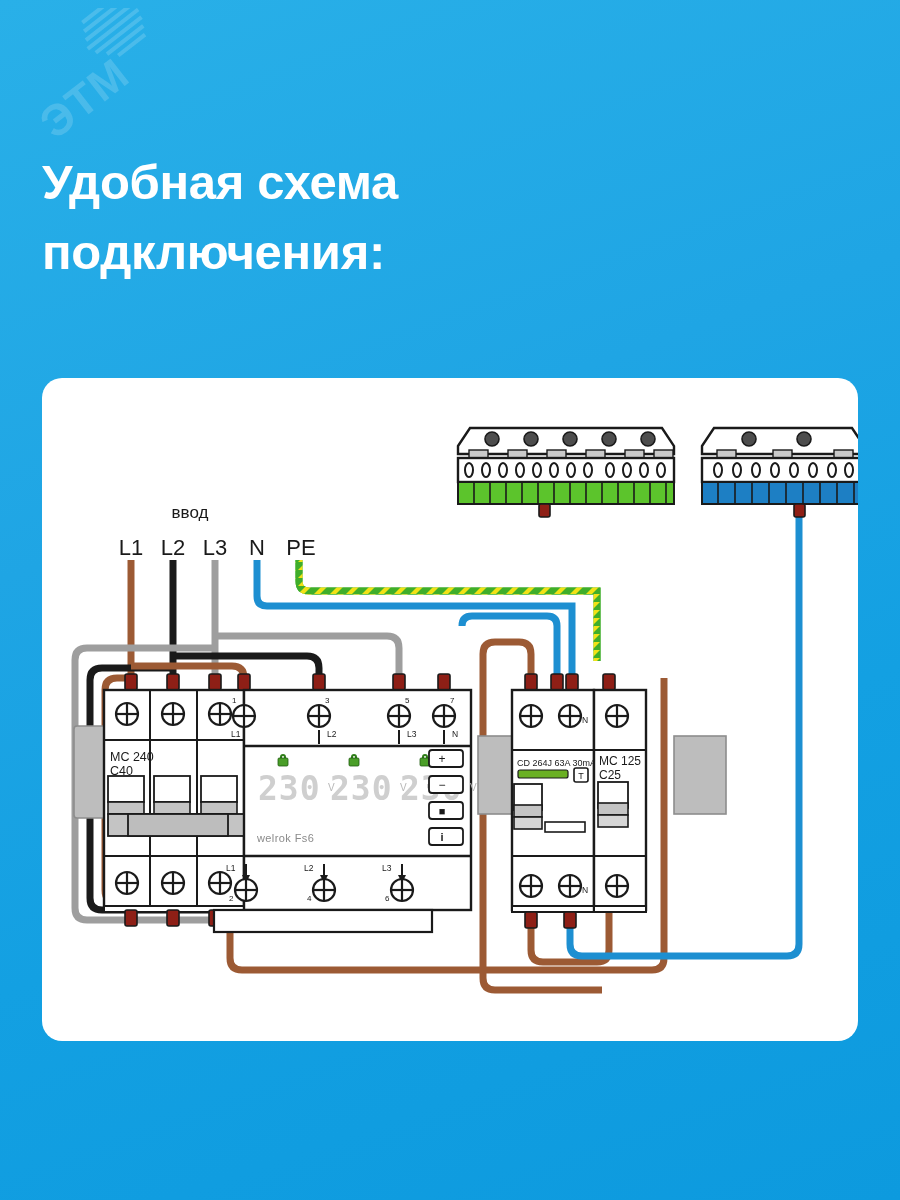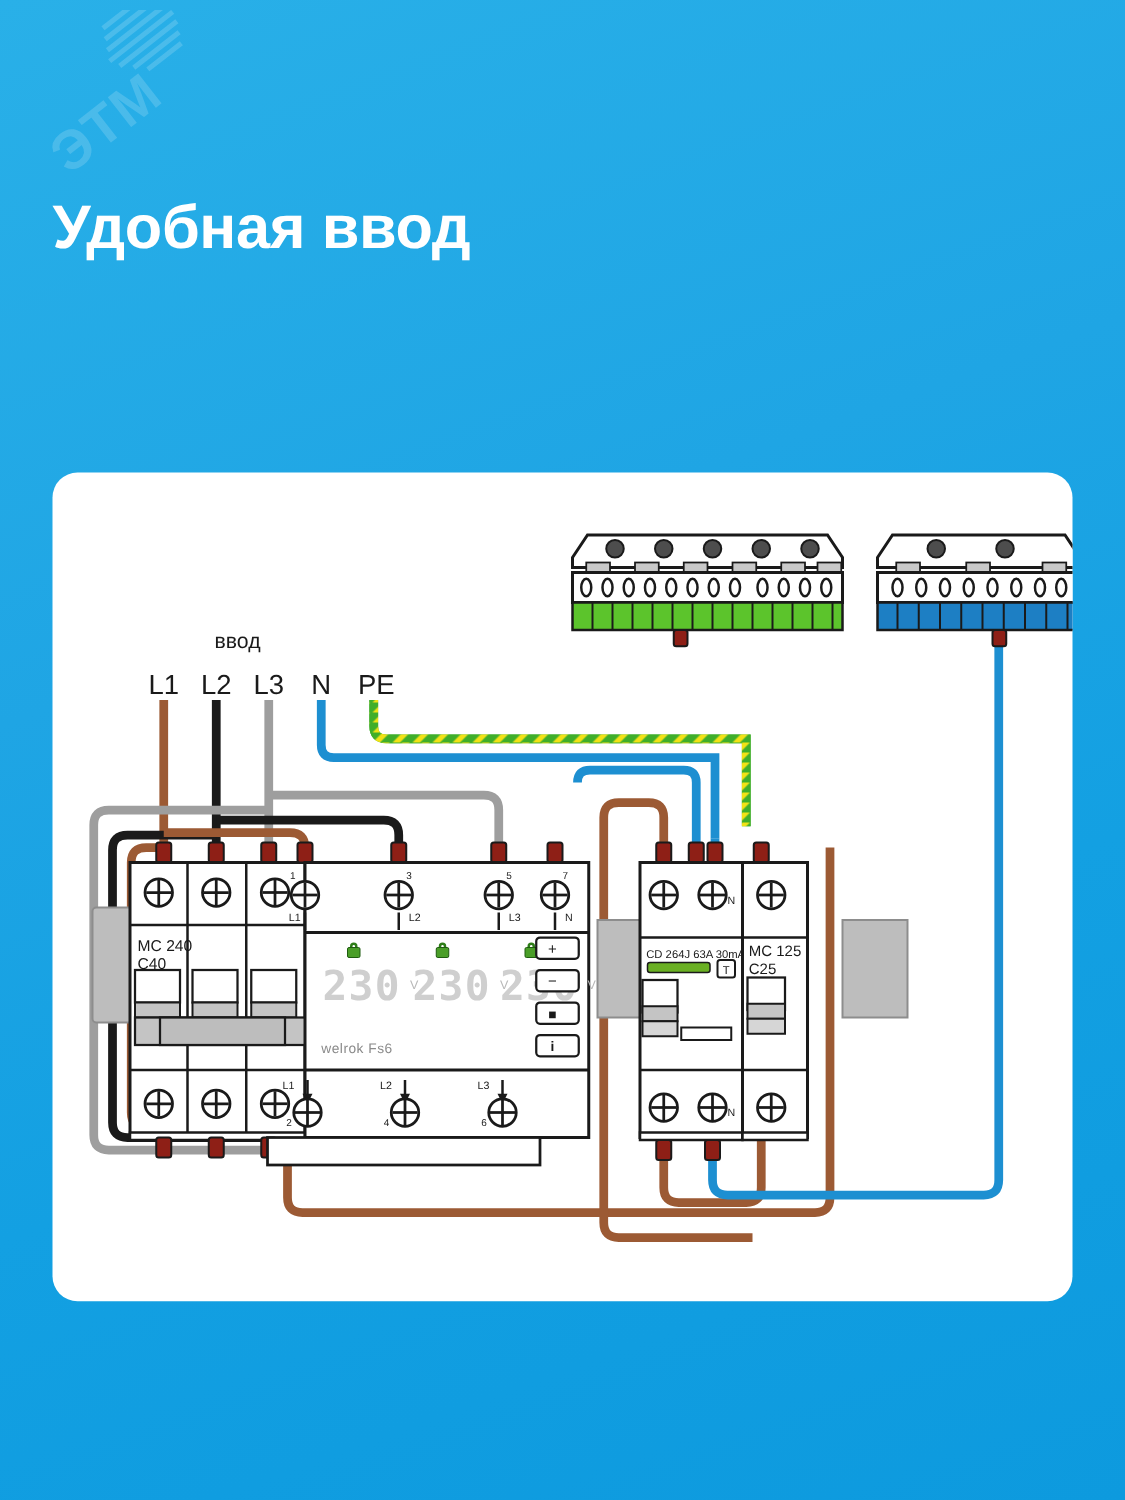--- a/index.html
+++ b/index.html
@@ -37,21 +37,22 @@
         <rect x="92" y="34" width="64" height="4"></rect>
         <rect x="96" y="42" width="58" height="4"></rect>
         <rect x="104" y="50" width="46" height="4"></rect>
         <rect x="112" y="58" width="34" height="4"></rect>
       </g>
     </g>
   </svg>
 </div>
 
 <div class="title">
-  <div>Удобная ввод</div>
+  <div>Удобная схема</div>
+  <div>подключения:</div>
 </div>
 
 <div class="card">
 <svg class="diagram" viewBox="0 0 816 663">
 
   <defs>
     <pattern id="peStripe" width="16" height="8" patternUnits="userSpaceOnUse" patternTransform="rotate(0)">
       <rect width="16" height="8" fill="#3fae2a"></rect>
       <polygon points="0,8 6,8 14,0 8,0" fill="#f2e215"></polygon>
     </pattern>

